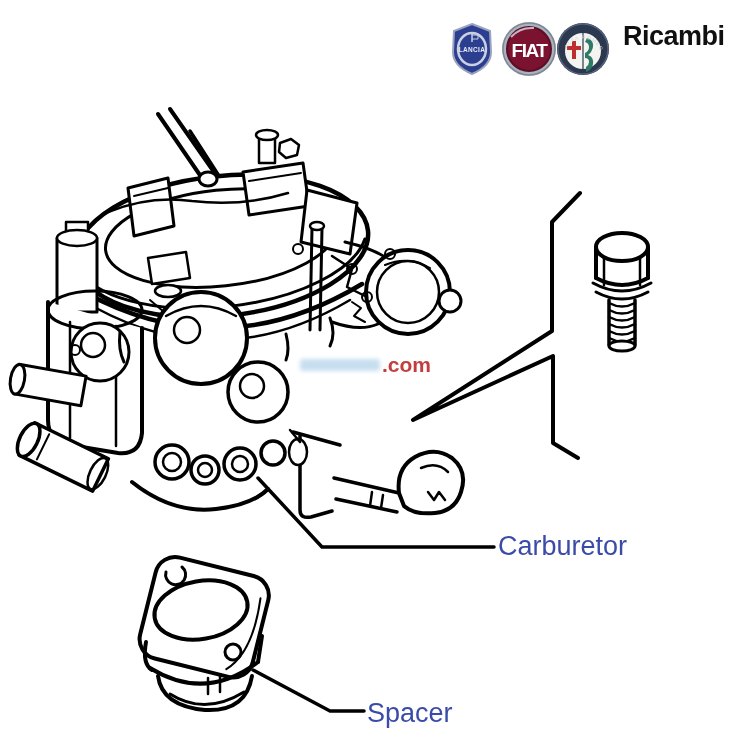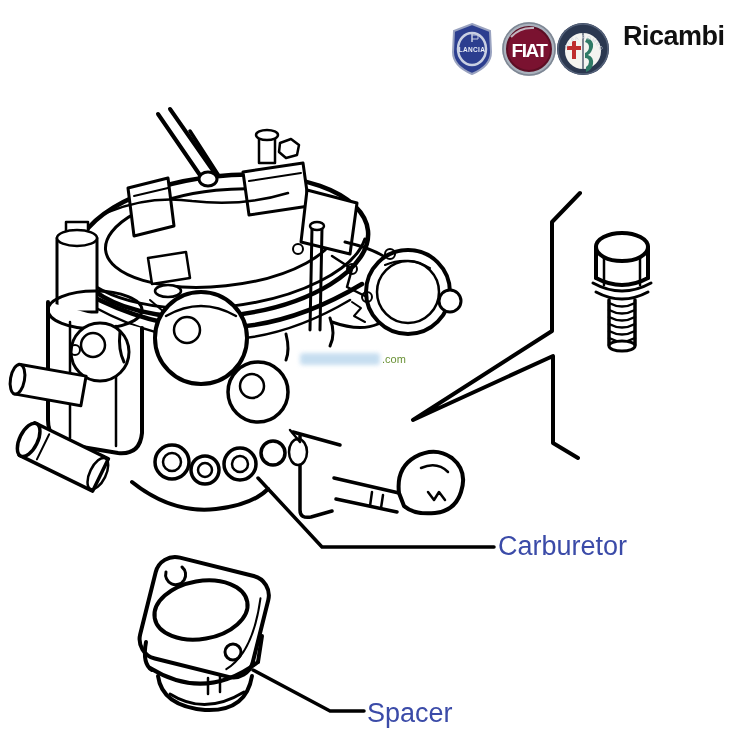--- a/index.html
+++ b/index.html
@@ -23,21 +23,21 @@
   .label-carburetor{left:498px;top:532px;}
   .label-spacer{left:367px;top:699px;}
   .watermark{
     position:absolute;left:300px;top:353px;display:flex;align-items:center;
     gap:2px;pointer-events:none;
   }
   .wm-blur{
     width:80px;height:12px;background:#a9cde9;opacity:.65;
     filter:blur(2px);border-radius:3px;
   }
-  .wm-text{color:#4d7c0f;font-size:11px;font-weight:400;opacity:.85;}
+  .wm-text{color:#b91c1c;font-size:21px;font-weight:700;opacity:.85;}
 </style>
 </head>
 <body>
 
 <div class="canvas">
 
   <svg class="art" viewBox="0 0 732 732" stroke="#000" fill="none" stroke-linecap="round" stroke-linejoin="round">
 
     <g>
 

